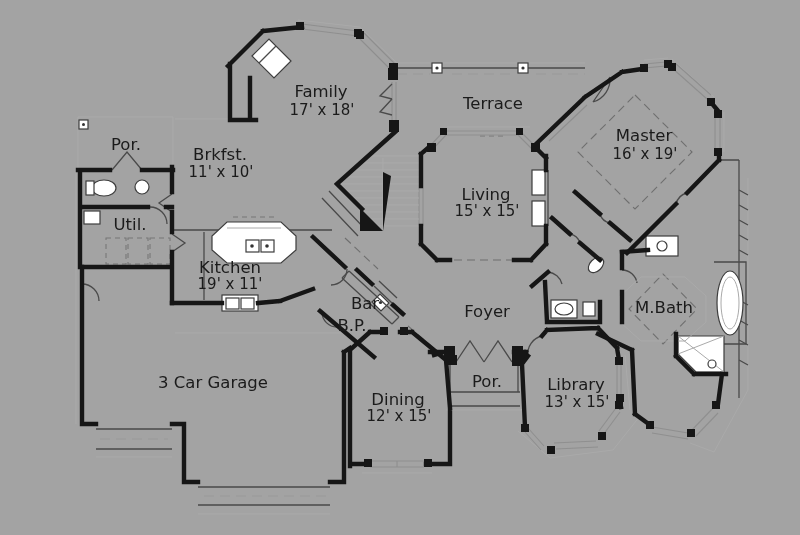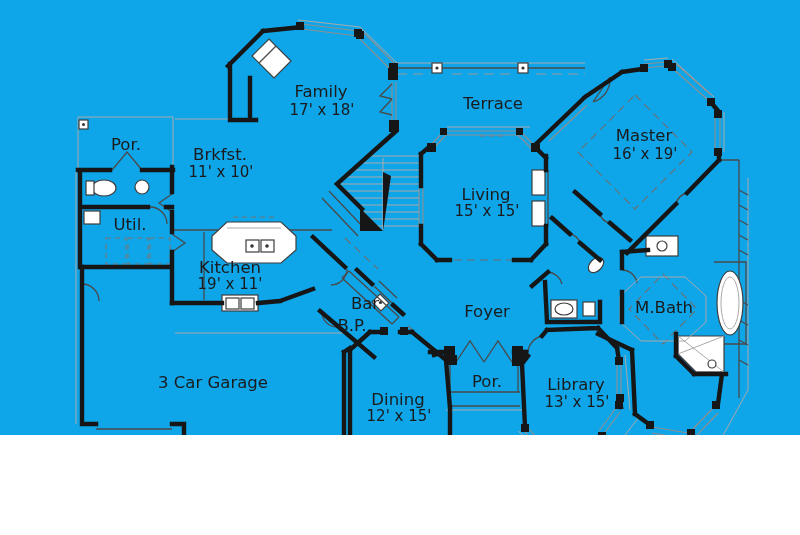--- a/index.html
+++ b/index.html
@@ -1,16 +1,16 @@
 <!DOCTYPE html>
 <html><head>
 <meta charset="utf-8">
 <style>
   html,body{margin:0;padding:0;background:#ffffff;}
-  .stage{position:relative;width:800px;height:435px;background:#0ea5e9;overflow:hidden;
+  .stage{position:relative;width:800px;height:535px;background:#a3a3a3;overflow:hidden;
          font-family:"DejaVu Sans", sans-serif;}
   svg{display:block;width:800px;height:535px;}
   .w    {stroke:#161616;stroke-width:4.4;fill:none;stroke-linecap:square;}
   .med  {stroke:#4a4a4a;stroke-width:1.3;fill:none;}
   .thin {stroke:#aaaaaa;stroke-width:1;fill:none;}
   .win  {stroke:#8f8f8f;stroke-width:1.1;fill:none;}
   .dash {stroke:#6f6f6f;stroke-width:1.1;fill:none;stroke-dasharray:8 5;}
   .dashl{stroke:#9a9a9a;stroke-width:1.2;fill:none;stroke-dasharray:10 6;}
   .dashf{stroke:#777777;stroke-width:1.1;fill:none;stroke-dasharray:5 4;}
   .post {fill:#161616;stroke:none;}

